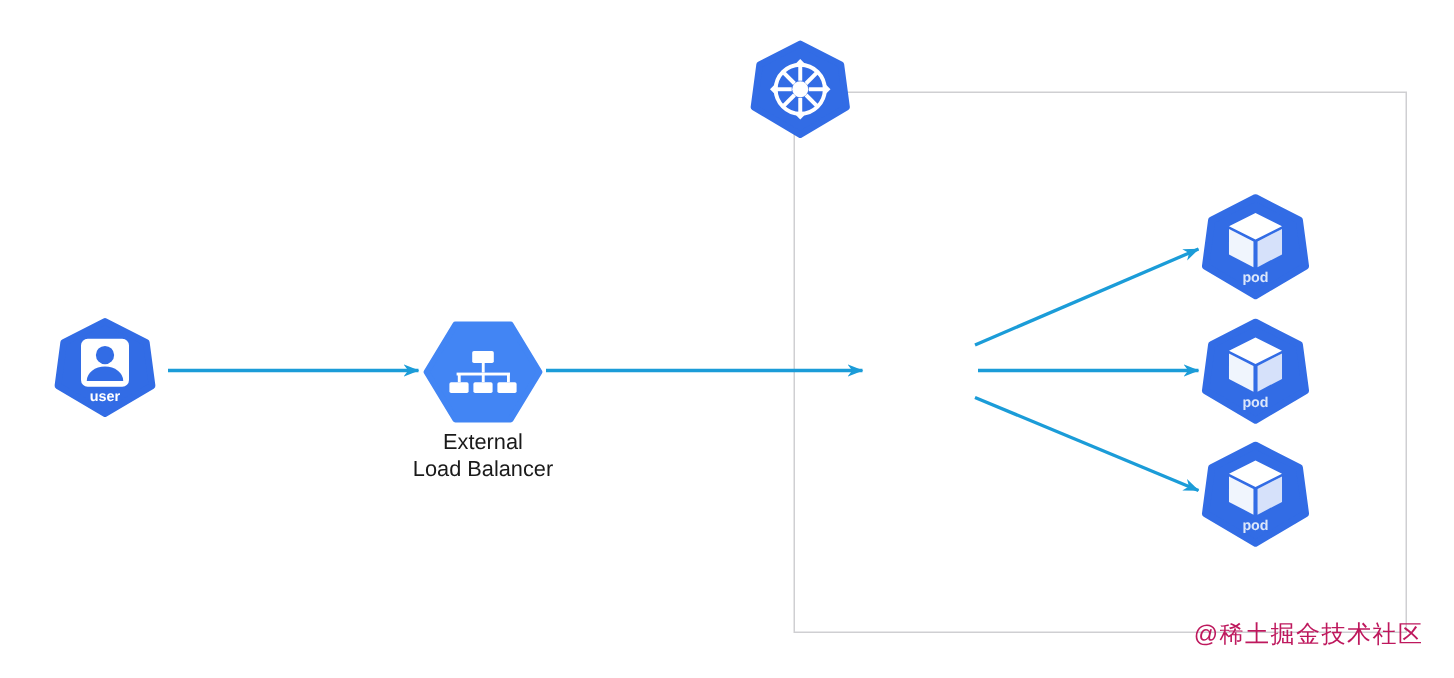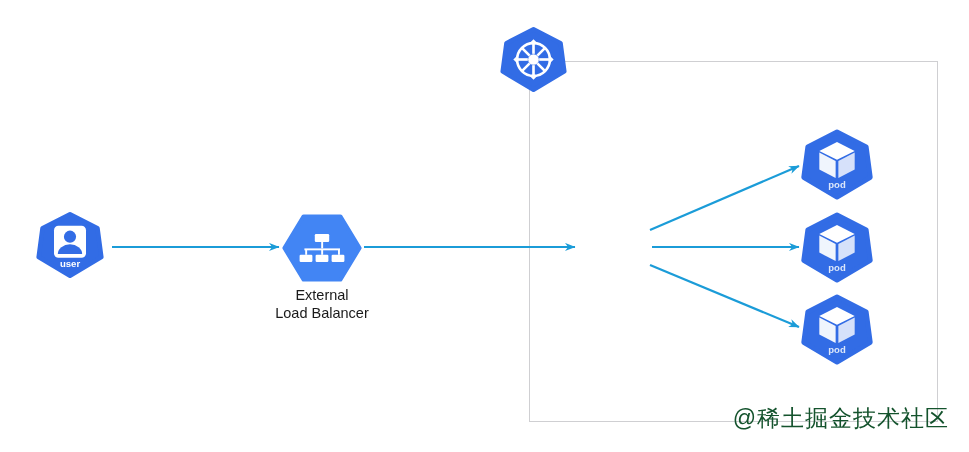--- a/index.html
+++ b/index.html
@@ -53,22 +53,22 @@
     left: 0; top: 0;
     width: 969px; height: 452px;
     pointer-events: none;
   }
 
   
   .watermark {
     position: absolute;
     right: 20px;
     bottom: 18px;
-    color: #14532d;
-    font-size: 23px;
+    color: #be185d;
+    font-size: 16px;
     letter-spacing: 1px;
     white-space: nowrap;
     user-select: none;
   }
 </style>
 </head>
 <body>
 
 <div id="canvas">
 

